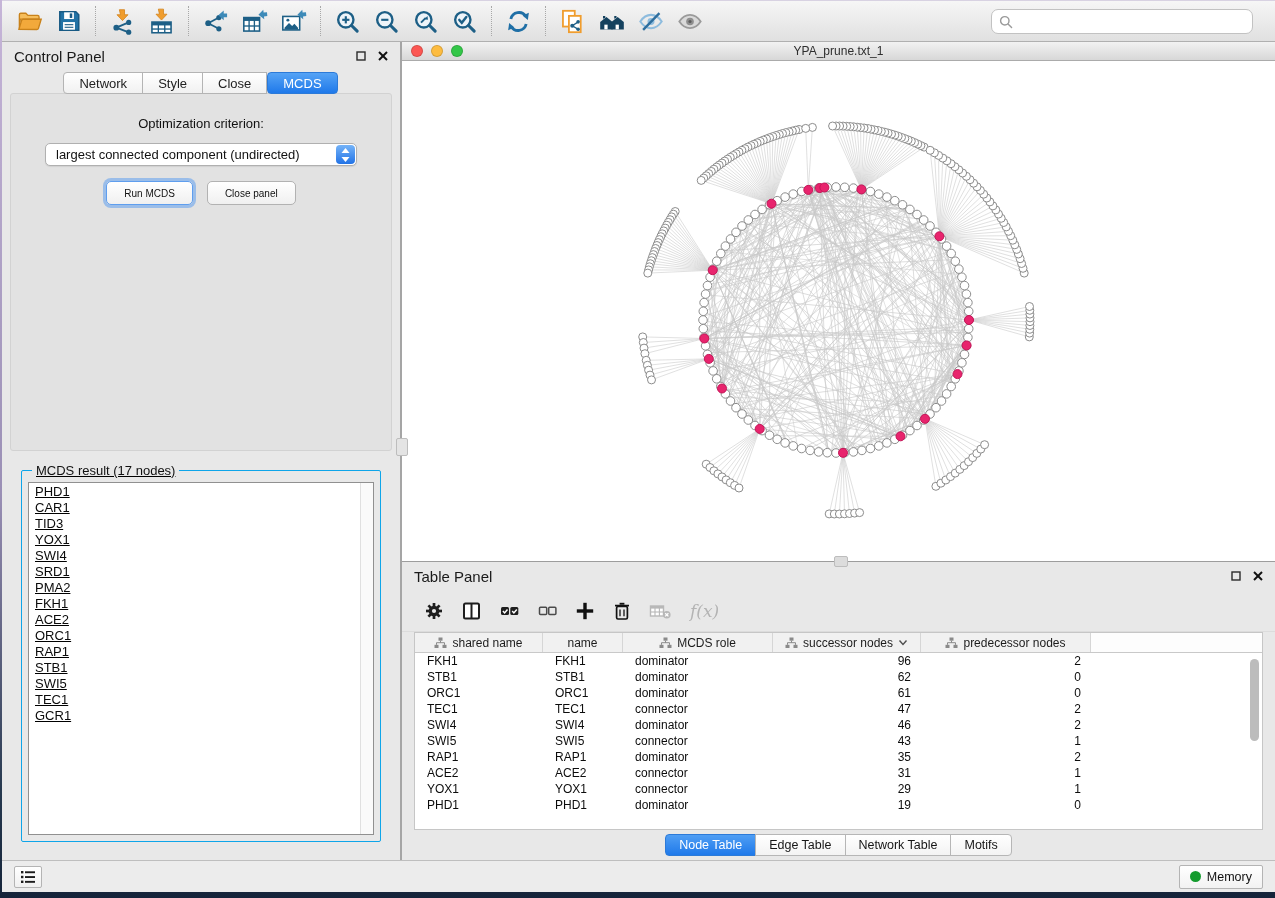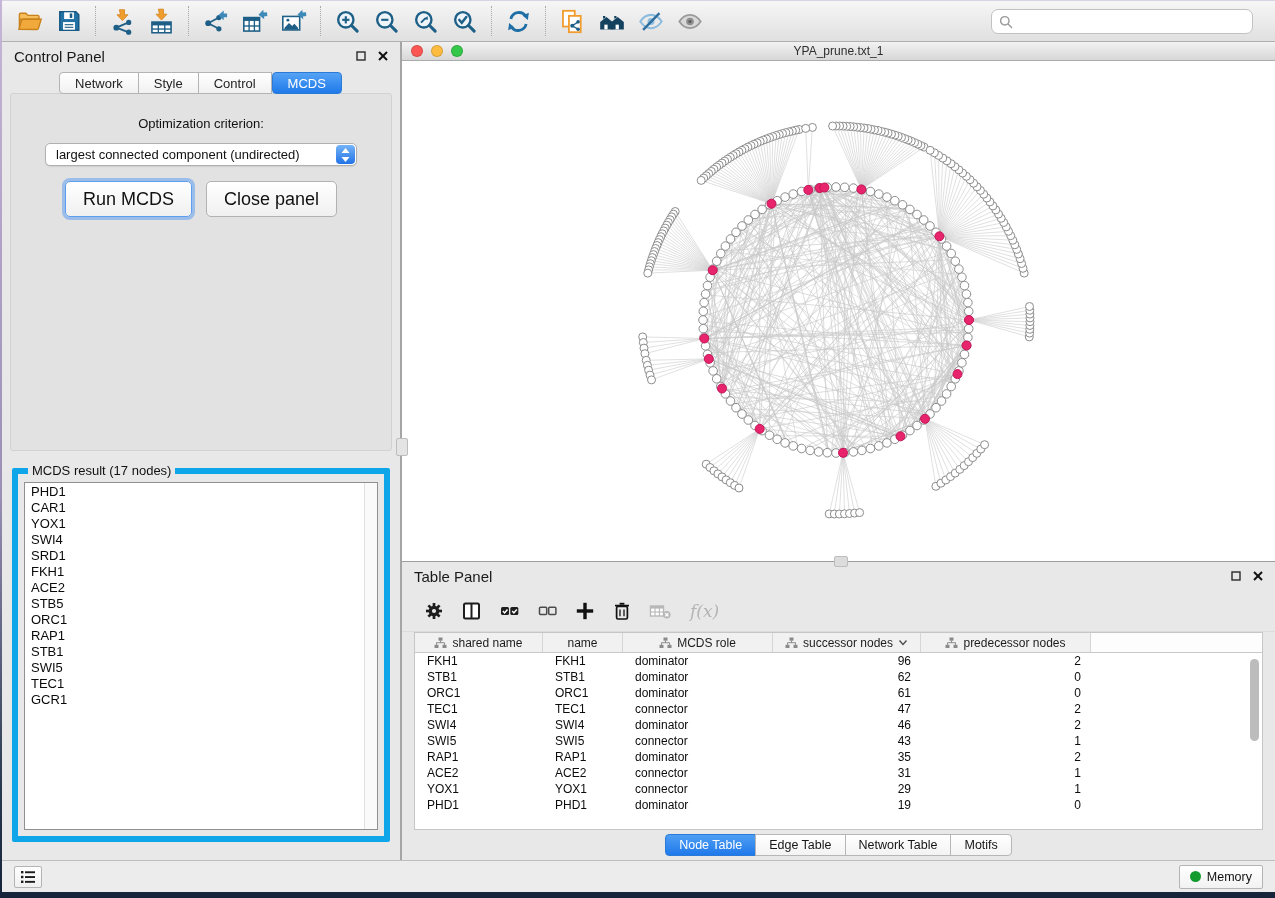--- a/index.html
+++ b/index.html
@@ -43,25 +43,25 @@
   .cp-gray { margin:-1px 8px 0; height:358px; flex:0 0 358px; background:#e2e2e2;
     border:1px solid #d2d2d2; border-radius:3px; display:flex; flex-direction:column; align-items:center; }
   .crit-label { margin-top:22px; font-size:13px; color:#111; }
   .cp-select { width:312px; height:23px; margin-top:12px; background:#fff; border:1px solid #b0b0b0;
     border-radius:5px; display:flex; align-items:center; box-shadow:0 1px 1px rgba(0,0,0,.08); }
   .cp-select-text { flex:1; padding:0 10px; font-size:13px; color:#111; white-space:nowrap; }
   .cp-stepper { width:19px; height:19px; margin-right:1px; border-radius:4px;
     background:linear-gradient(#74b3f8,#2273e6); display:flex; flex-direction:column;
     align-items:center; justify-content:center; gap:2px; }
   .cp-btn-row { display:flex; gap:14px; margin-top:15px; }
-  .cp-btn { height:36px; padding:0 17px; font-size:18px; color:#111; font-family:inherit;
+  .cp-btn { height:24px; padding:0 17px; font-size:10px; color:#111; font-family:inherit;
     background:linear-gradient(#ffffff,#f0f0f0); border:1px solid #b2b2b2; border-radius:5px; cursor:default; }
   .cp-btn.focused { box-shadow:0 0 0 3px rgba(95,158,238,.55); border-color:#5f9eee; }
-  .cp-result { flex:1; margin:12px 10px 18px; border:6px solid #0ea5e9; border-radius:2px;
-    padding:4px 6px 6px; display:flex; min-width:0; min-height:0; }
+  .cp-result { flex:1; margin:12px 19px 18px; border:1px solid #0ea5e9; border-radius:2px;
+    padding:4px 6px 6px; display:flex; min-width:0; min-height:0;text-decoration:underline; }
   .cp-result legend { font-size:13px; padding:0 4px; margin-left:4px; color:#111; }
   .list-wrap { flex:1; background:#fff; border:1px solid #909090; display:flex; overflow:hidden; }
   .list-items { flex:1; padding:1px 0 0 6px; }
   .list-item { font-size:13px; line-height:16px; color:#0a0a0a; }
   .list-gutter { width:13px; background:#fafafa; border-left:1px solid #e0e0e0; }
 
   
   .right-col { flex:1; display:flex; flex-direction:column; min-width:0; }
   .net-window { height:520px; flex:0 0 520px; display:flex; flex-direction:column; border-bottom:1px solid #9d9d9d; }
   .net-titlebar { height:19px; flex:0 0 19px; background:linear-gradient(#f2f2f2,#d7d7d7);
@@ -323,21 +323,21 @@
                 <svg width="10" height="10" viewBox="0 0 10 10">
                   <line x1="1" y1="1" x2="9" y2="9" stroke="#111" stroke-width="2"></line>
                   <line x1="9" y1="1" x2="1" y2="9" stroke="#111" stroke-width="2"></line>
                 </svg>
               </span>
           </span>
         </div>
         <div class="cp-tabs" id="cp-tabs">
             <button class="cp-tab">Network</button>
             <button class="cp-tab">Style</button>
-            <button class="cp-tab">Control</button>
+            <button class="cp-tab">Close</button>
             <button class="cp-tab active">MCDS</button>
           </div>
         <div class="cp-gray">
           <div class="crit-label">Optimization criterion:</div>
           <div class="cp-select">
             <span class="cp-select-text">largest connected component (undirected)</span>
             <span class="cp-stepper">
               <svg width="9" height="6" viewBox="0 0 9 6">
                   <polygon points="4.5,0 8.5,5 0.5,5" fill="#fff"></polygon>
                 </svg>
@@ -350,26 +350,27 @@
             <button class="cp-btn focused">Run MCDS</button>
             <button class="cp-btn">Close panel</button>
           </div>
         </div>
         <fieldset class="cp-result">
           <legend>MCDS result (17 nodes)</legend>
           <div class="list-wrap">
             <div class="list-items" id="mcds-list">
                 <div class="list-item">PHD1</div>
                 <div class="list-item">CAR1</div>
+                <div class="list-item">TID3</div>
                 <div class="list-item">YOX1</div>
                 <div class="list-item">SWI4</div>
                 <div class="list-item">SRD1</div>
+                <div class="list-item">PMA2</div>
                 <div class="list-item">FKH1</div>
                 <div class="list-item">ACE2</div>
-                <div class="list-item">STB5</div>
                 <div class="list-item">ORC1</div>
                 <div class="list-item">RAP1</div>
                 <div class="list-item">STB1</div>
                 <div class="list-item">SWI5</div>
                 <div class="list-item">TEC1</div>
                 <div class="list-item">GCR1</div>
               </div>
             <div class="list-gutter"></div>
           </div>
         </fieldset>

